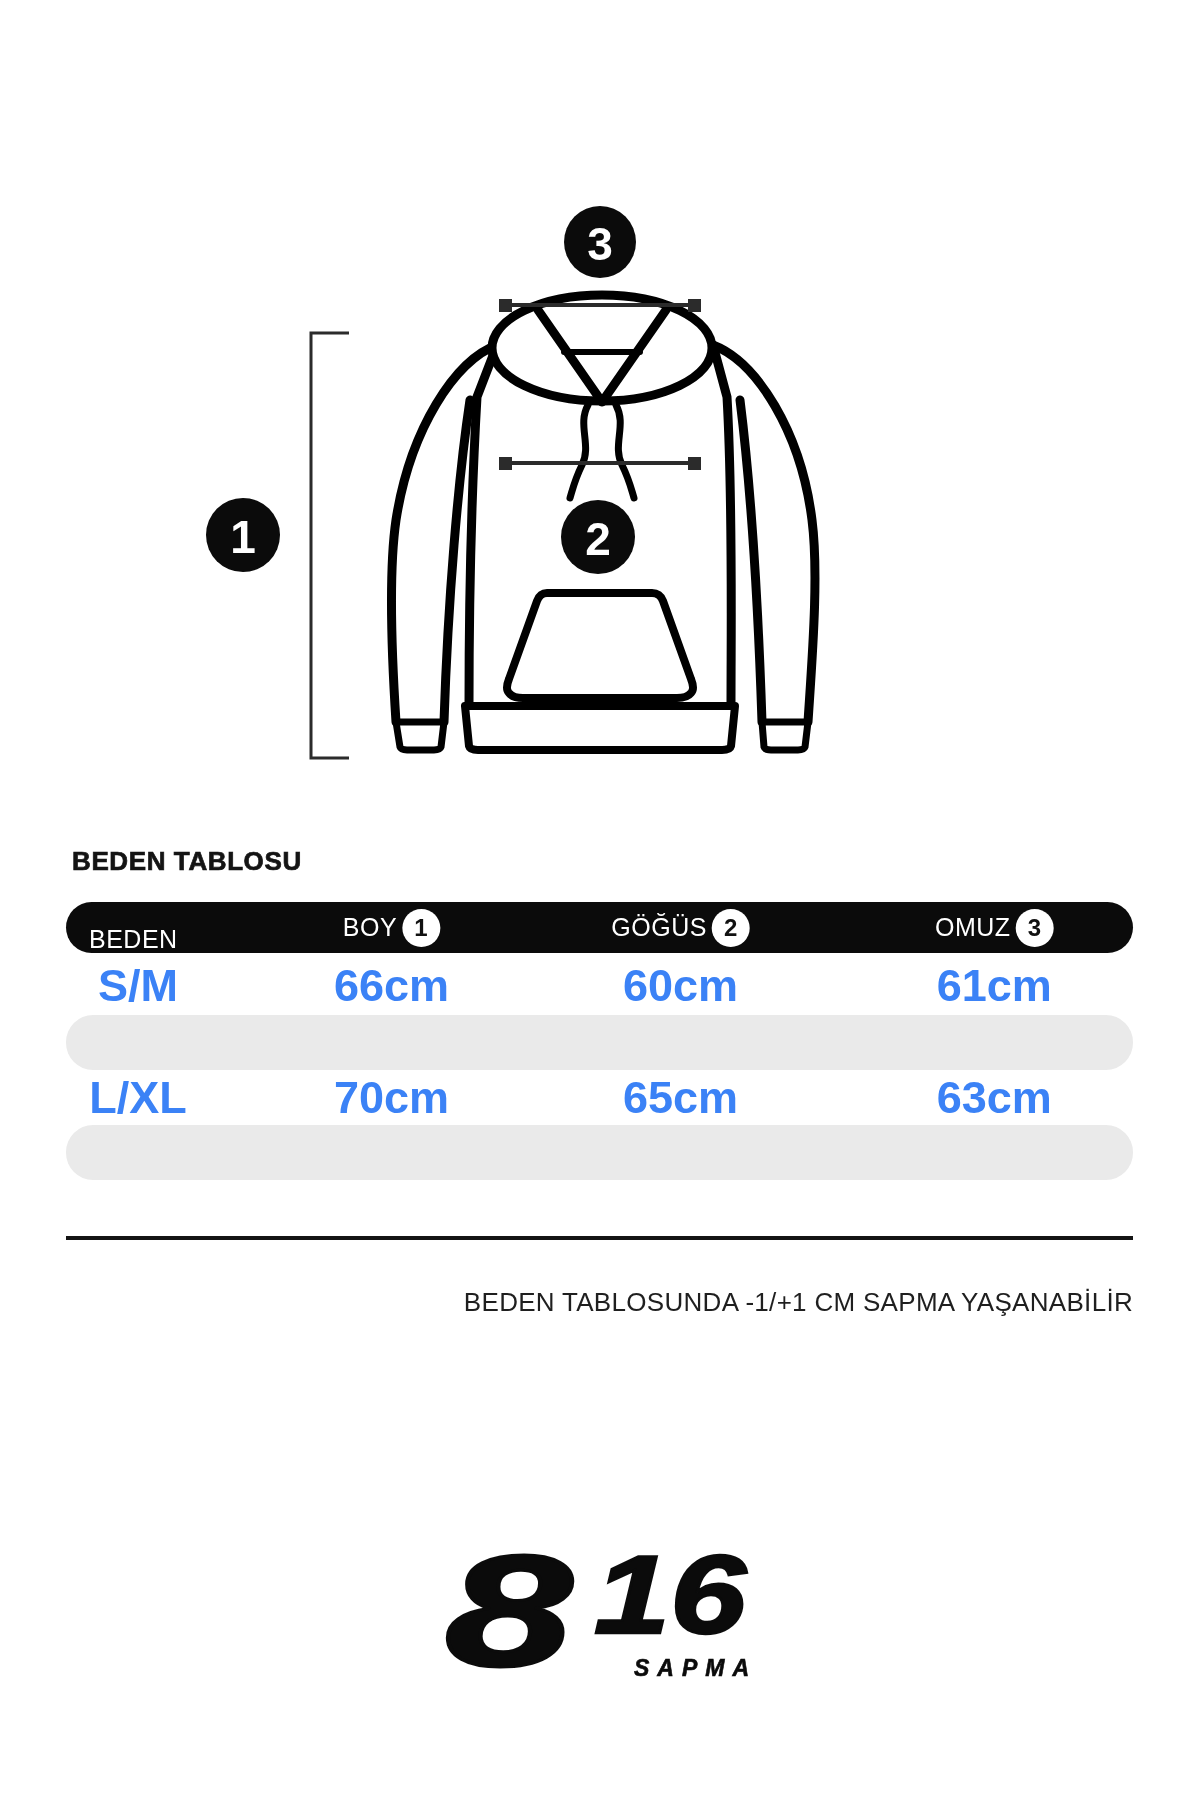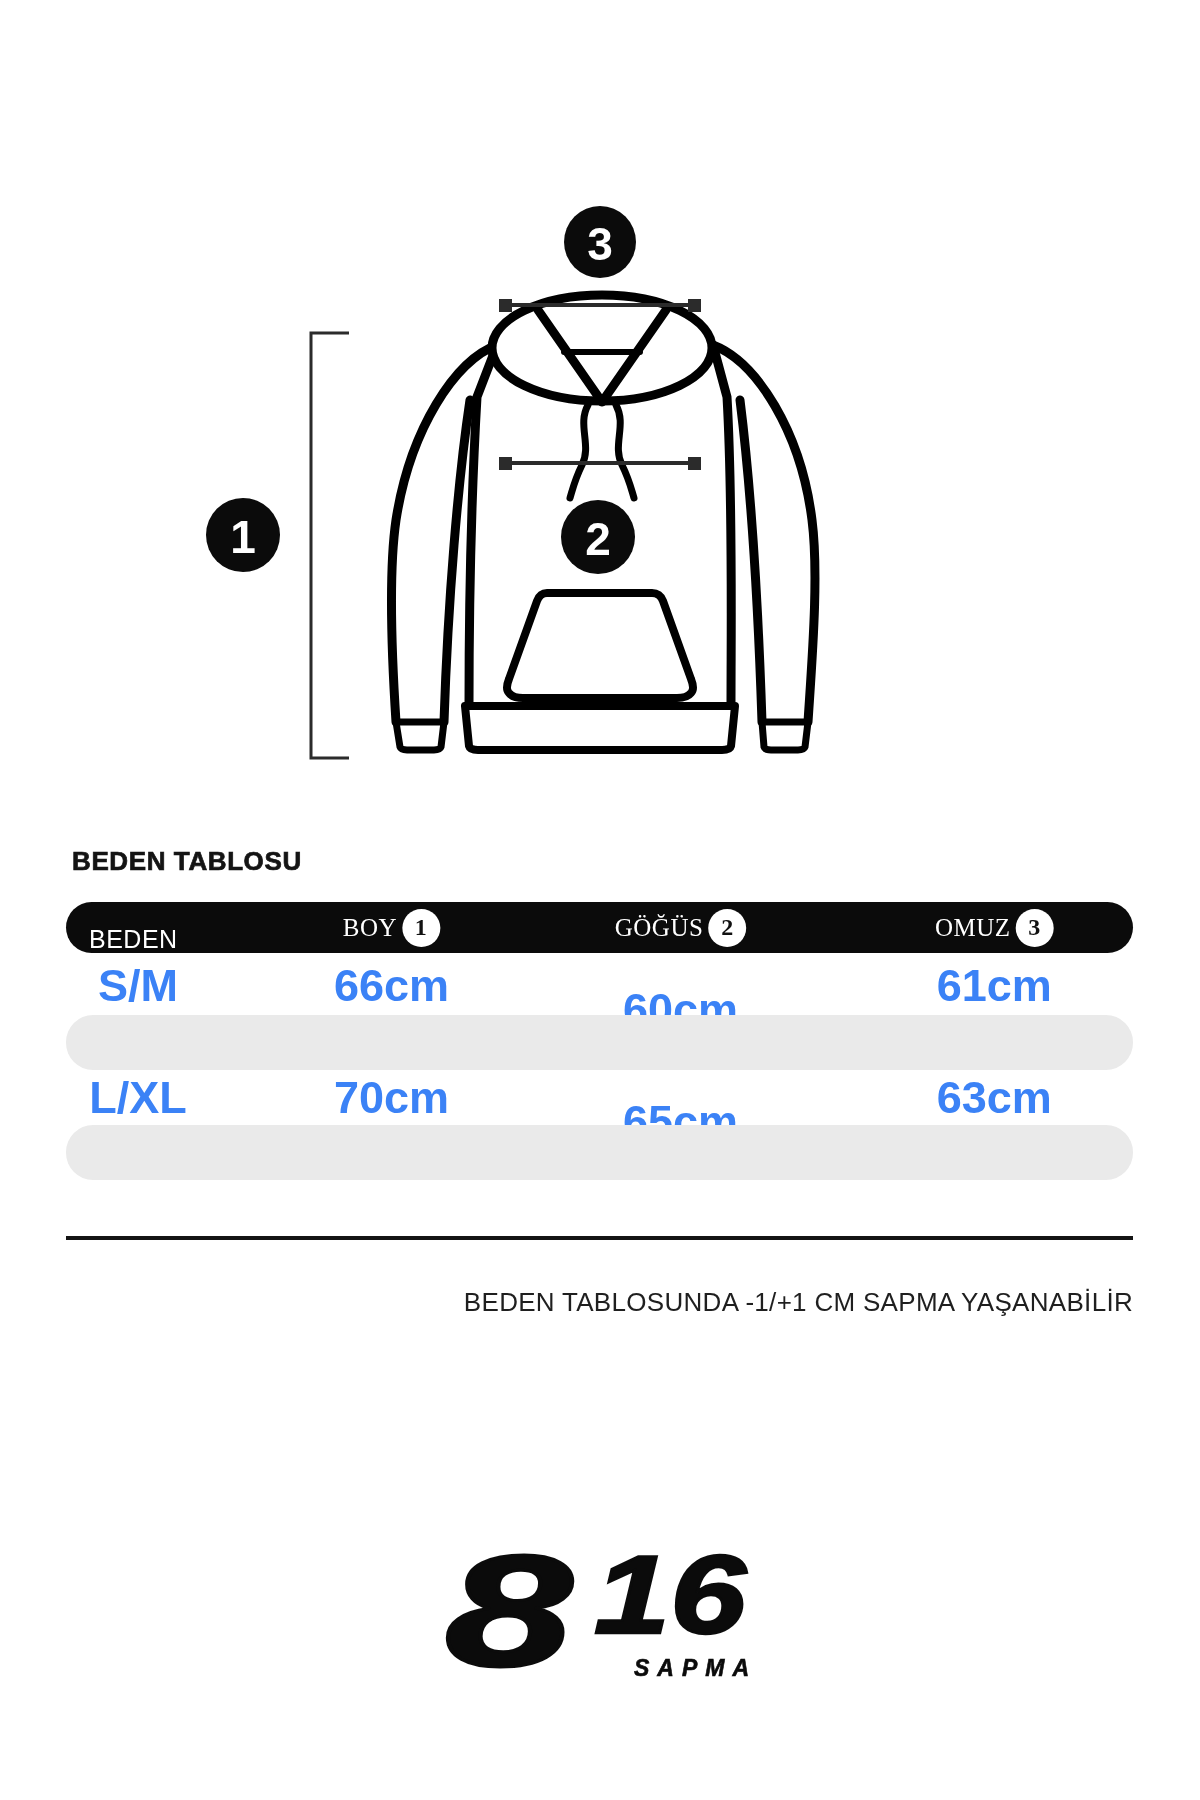--- a/index.html
+++ b/index.html
@@ -20,36 +20,36 @@
   .thead{
     position:absolute;left:0;top:0;width:100%;height:51px;
     background:#0b0b0b;border-radius:27px;
   }
   .th-first{
     position:absolute;left:23px;top:12px;height:51px;display:flex;align-items:center;
     color:#fff;font-size:25px;letter-spacing:.5px;
   }
   .th-group{
     position:absolute;top:0;height:51px;transform:translateX(-50%);
-    display:flex;align-items:center;gap:5px;color:#fff;font-size:25px;letter-spacing:.5px;font-family:Liberation Serif, serif;
+    display:flex;align-items:center;gap:5px;color:#fff;font-size:25px;letter-spacing:.5px;
   }
   .th-col2{left:30.5%;} .th-col3{left:57.6%;} .th-col4{left:87%;}
   .hbadge{
     width:38px;height:38px;border-radius:50%;background:#ffffff;color:#111;
     display:flex;align-items:center;justify-content:center;
     font-size:24px;font-weight:700;
   }
   .trow{position:absolute;left:0;width:100%;}
   .trow-1{top:54px;height:59px;}
   .trow-2{top:168px;height:55px;}
   .cell{
     position:absolute;top:50%;transform:translate(-50%,-50%);
     font-size:45px;font-weight:700;color:#3b82f6;white-space:nowrap;
   }
-  .c1{left:6.75%;} .c2{left:30.5%;} .c3{left:57.6%;margin-top:24px;} .c4{left:87%;}
+  .c1{left:6.75%;} .c2{left:30.5%;} .c3{left:57.6%;} .c4{left:87%;}
   .stripe{
     position:absolute;left:0;width:100%;height:55px;border-radius:27px;background:#eaeaea;
   }
   .stripe-1{top:113px;} .stripe-2{top:223px;}
   
   .divider{position:absolute;left:66px;top:1236px;width:1067px;height:4px;background:#141414;}
   .note{
     position:absolute;right:67px;top:1287px;text-align:center;
     font-size:26px;line-height:31px;letter-spacing:.3px;color:#1f1f1f;
   }

